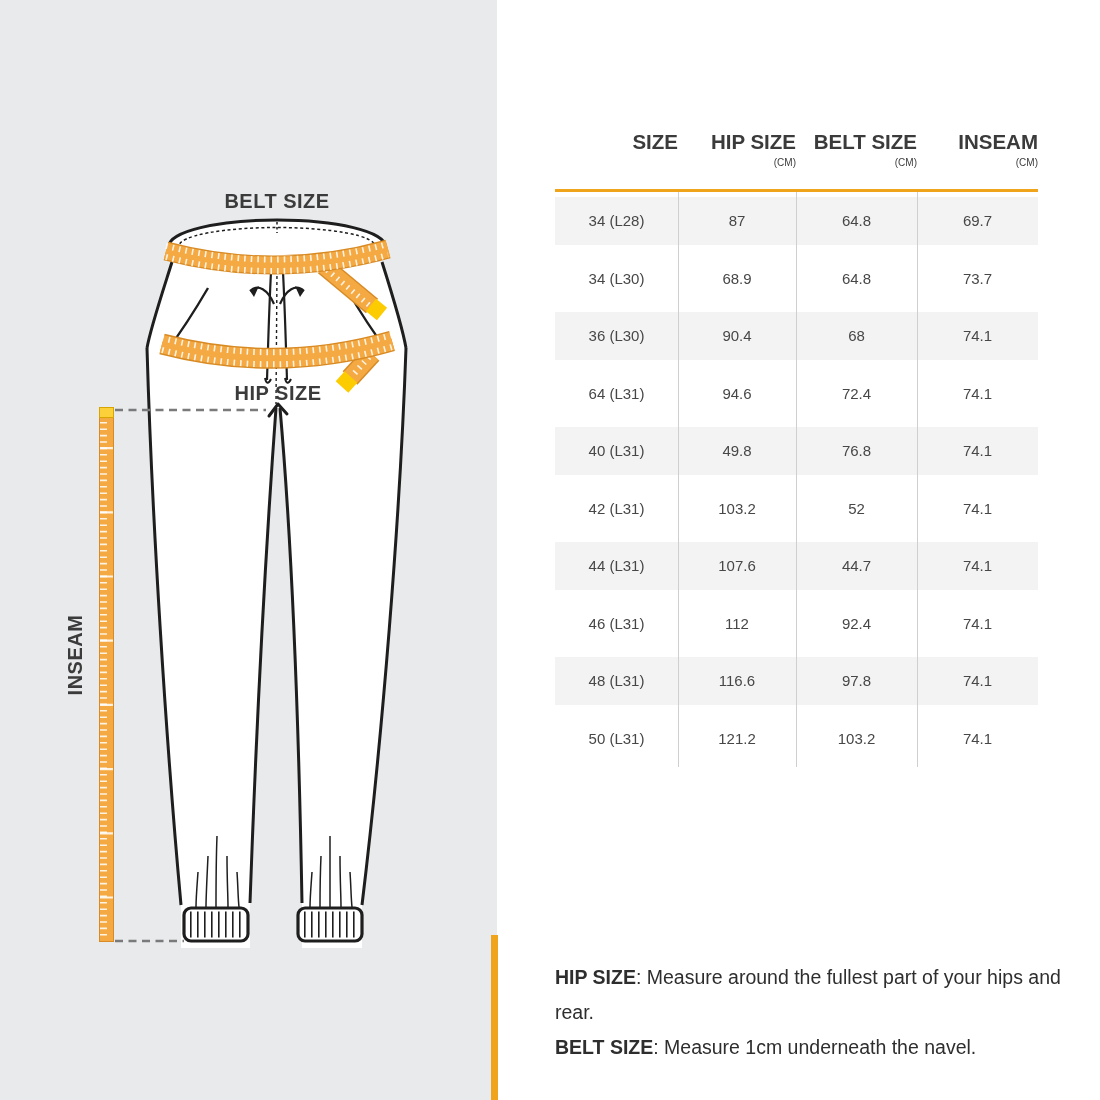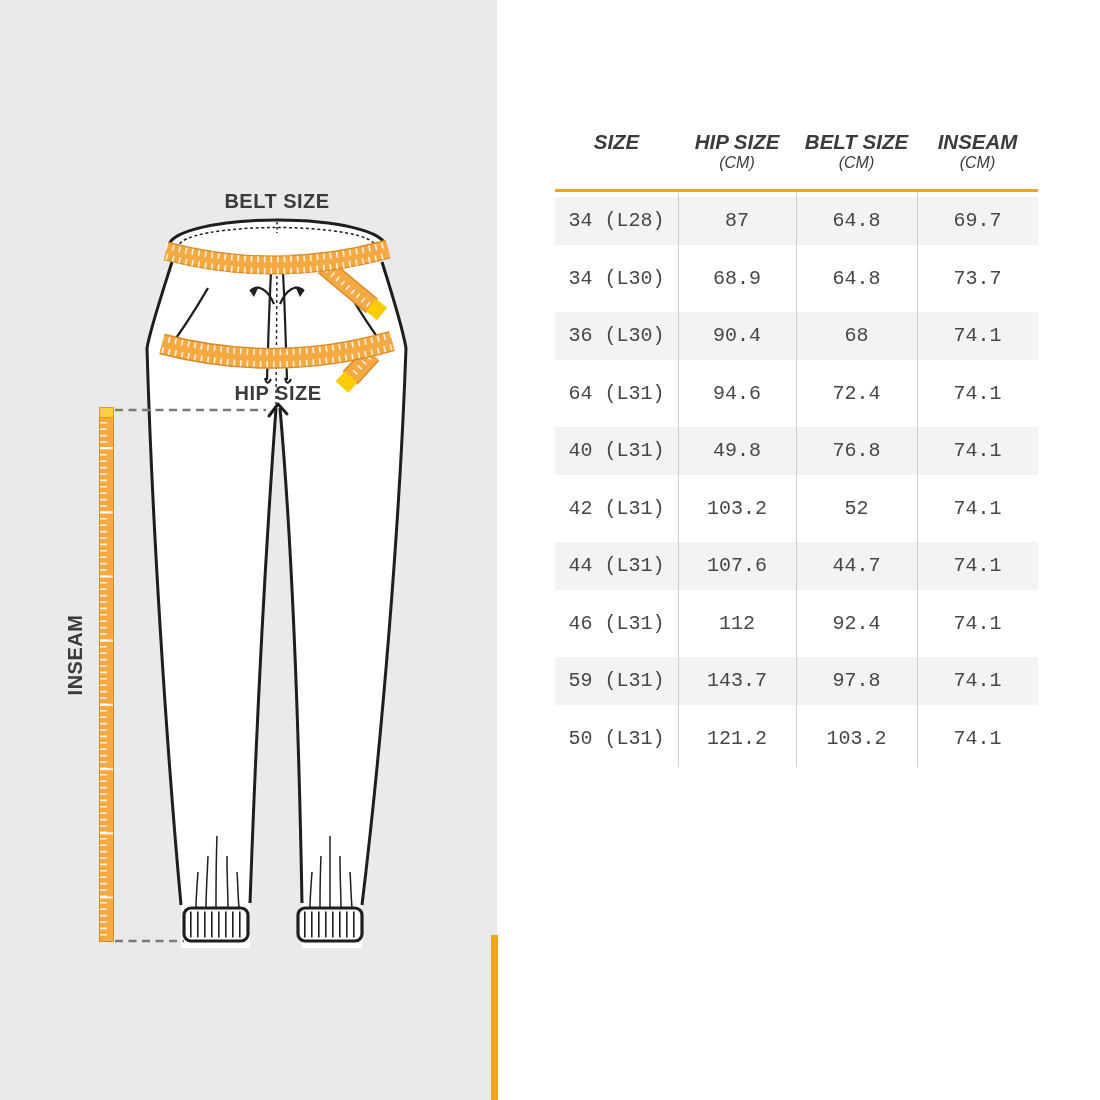--- a/index.html
+++ b/index.html
@@ -8,32 +8,32 @@
   
   .left-panel{position:absolute;left:0;top:0;width:497px;height:1100px;background:#e9eaec;}
   .diagram-svg{position:absolute;left:0;top:0;}
   .diagram-label{position:absolute;font-weight:bold;font-size:20px;letter-spacing:.5px;color:#3b3b3b;white-space:nowrap;}
   .lbl-belt{left:277px;top:190px;transform:translateX(-50%);}
   .lbl-hip{left:278px;top:382px;transform:translateX(-50%);}
   .lbl-inseam{left:75px;top:655px;transform:translate(-50%,-50%) rotate(-90deg);}
   .accent-bar{position:absolute;left:491px;top:935px;width:7px;height:165px;background:#f0a41b;}
   
   .size-table{position:absolute;left:555px;top:130px;width:483px;}
-  .thead{display:flex;text-align:center;font-style:italic;}
+  .thead{display:flex;text-align:right;}
   .th{display:flex;flex-direction:column;justify-content:flex-start;}
   .th-label{font-size:20.5px;font-weight:bold;color:#3b3b3b;line-height:24px;}
-  .th-unit{font-size:16px;color:#3b3b3b;line-height:17px;height:17px;}
+  .th-unit{font-size:10px;color:#3b3b3b;line-height:17px;height:17px;}
   .col-0{width:123px;}.col-1{width:118px;}.col-2{width:121px;}.col-3{width:121px;}
   .orange-rule{height:3px;background:#f0a41b;margin-top:18px;}
   .tbody{position:relative;}
   .vline{position:absolute;top:0;bottom:0;width:1px;background:#cfcfcf;}
   .vline-1{left:123px;}.vline-2{left:241px;}.vline-3{left:362px;}
   .tr{display:flex;height:57.5px;align-items:center;text-align:center;}
   .tr.odd{background:linear-gradient(#f3f3f4,#f3f3f4) 0 50%/100% 48px no-repeat;}
-  .td{font-size:20px;color:#474747;font-family:Liberation Mono, monospace;}
+  .td{font-size:15px;color:#474747;}
   
   .notes{position:absolute;left:555px;top:960px;width:530px;font-size:19.5px;color:#2e2e2e;line-height:35px;}
   .note-term{font-weight:bold;color:#2e2e2e;}
 </style>
 </head>
 <body>
 
 <div class="stage">
 
   <div class="left-panel">
@@ -192,28 +192,32 @@
           <div class="td col-2">44.7</div>
           <div class="td col-3">74.1</div>
         </div>
         <div class="tr">
           <div class="td col-0">46 (L31)</div>
           <div class="td col-1">112</div>
           <div class="td col-2">92.4</div>
           <div class="td col-3">74.1</div>
         </div>
         <div class="tr odd">
-          <div class="td col-0">59 (L31)</div>
-          <div class="td col-1">143.7</div>
+          <div class="td col-0">48 (L31)</div>
+          <div class="td col-1">116.6</div>
           <div class="td col-2">97.8</div>
           <div class="td col-3">74.1</div>
         </div>
         <div class="tr">
           <div class="td col-0">50 (L31)</div>
           <div class="td col-1">121.2</div>
           <div class="td col-2">103.2</div>
           <div class="td col-3">74.1</div>
         </div>
       </div>
   </div>
 
+  <div class="notes">
+    <div><span class="note-term">HIP SIZE</span><span>: Measure around the fullest part of your hips and rear.</span></div>
+    <div><span class="note-term">BELT SIZE</span><span>: Measure 1cm underneath the navel.</span></div>
+  </div>
 
 </div>
 
 </body></html>

